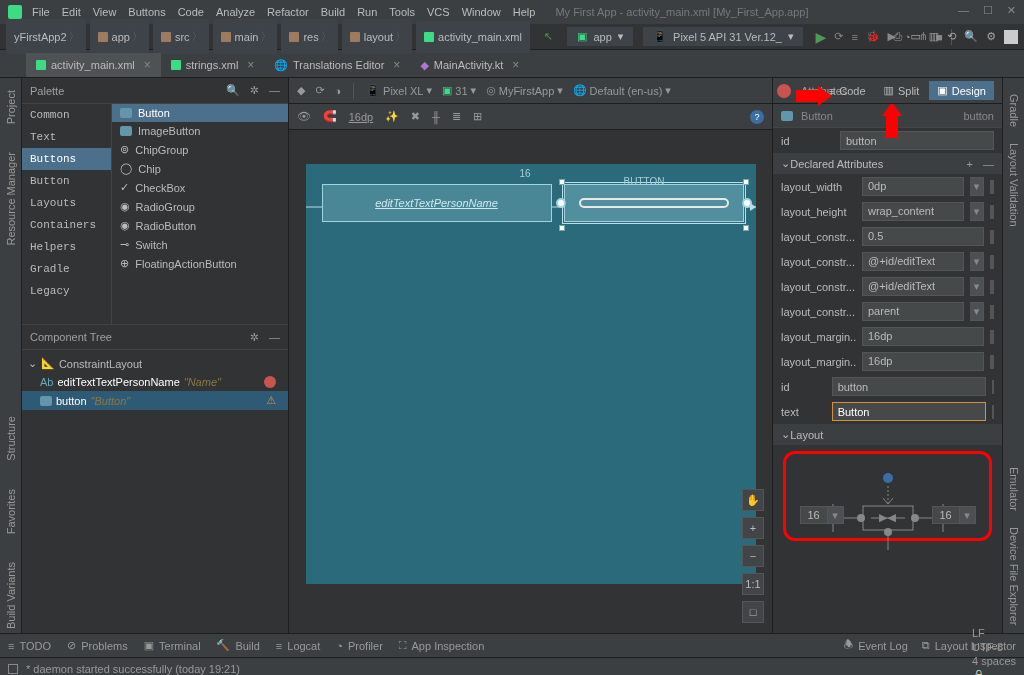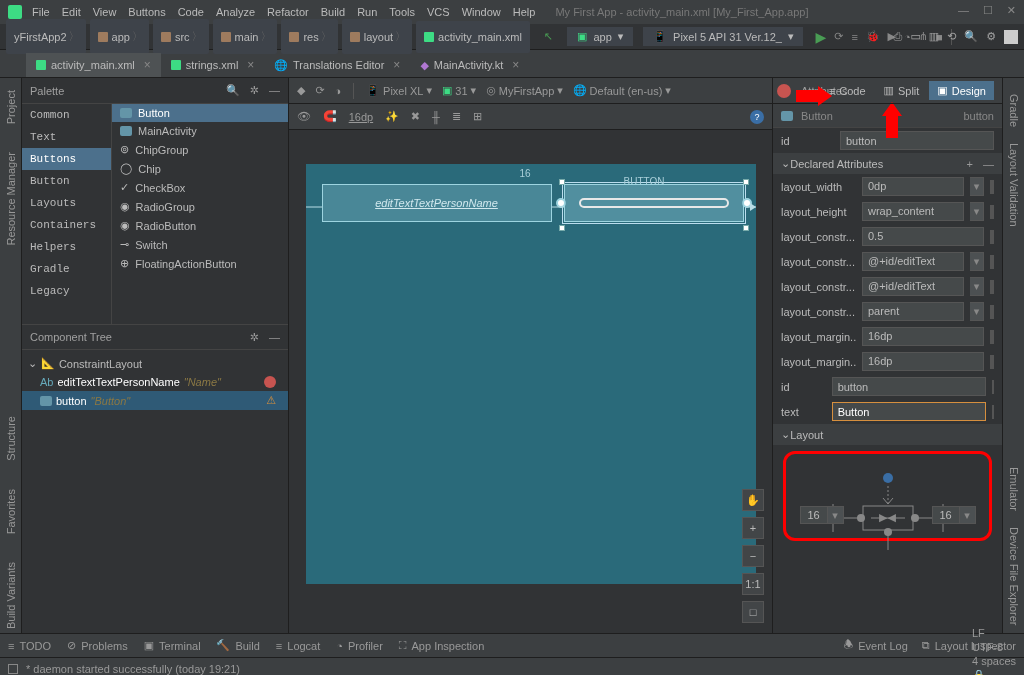--- a/index.html
+++ b/index.html
@@ -279,21 +279,21 @@
         <div class="palette-cat">Gradle</div>
         <div class="palette-cat">Legacy</div>
       </div>
       <div class="palette-items">
         <div class="palette-item sel">
             <span class="pi-icon"></span>
             <span>Button</span>
           </div>
         <div class="palette-item">
             <span class="pi-icon"></span>
-            <span>MainActivity</span>
+            <span>ImageButton</span>
           </div>
         <div class="palette-item">
             <span>⊚</span>
             <span>ChipGroup</span>
           </div>
         <div class="palette-item">
             <span>◯</span>
             <span>Chip</span>
           </div>
         <div class="palette-item">

